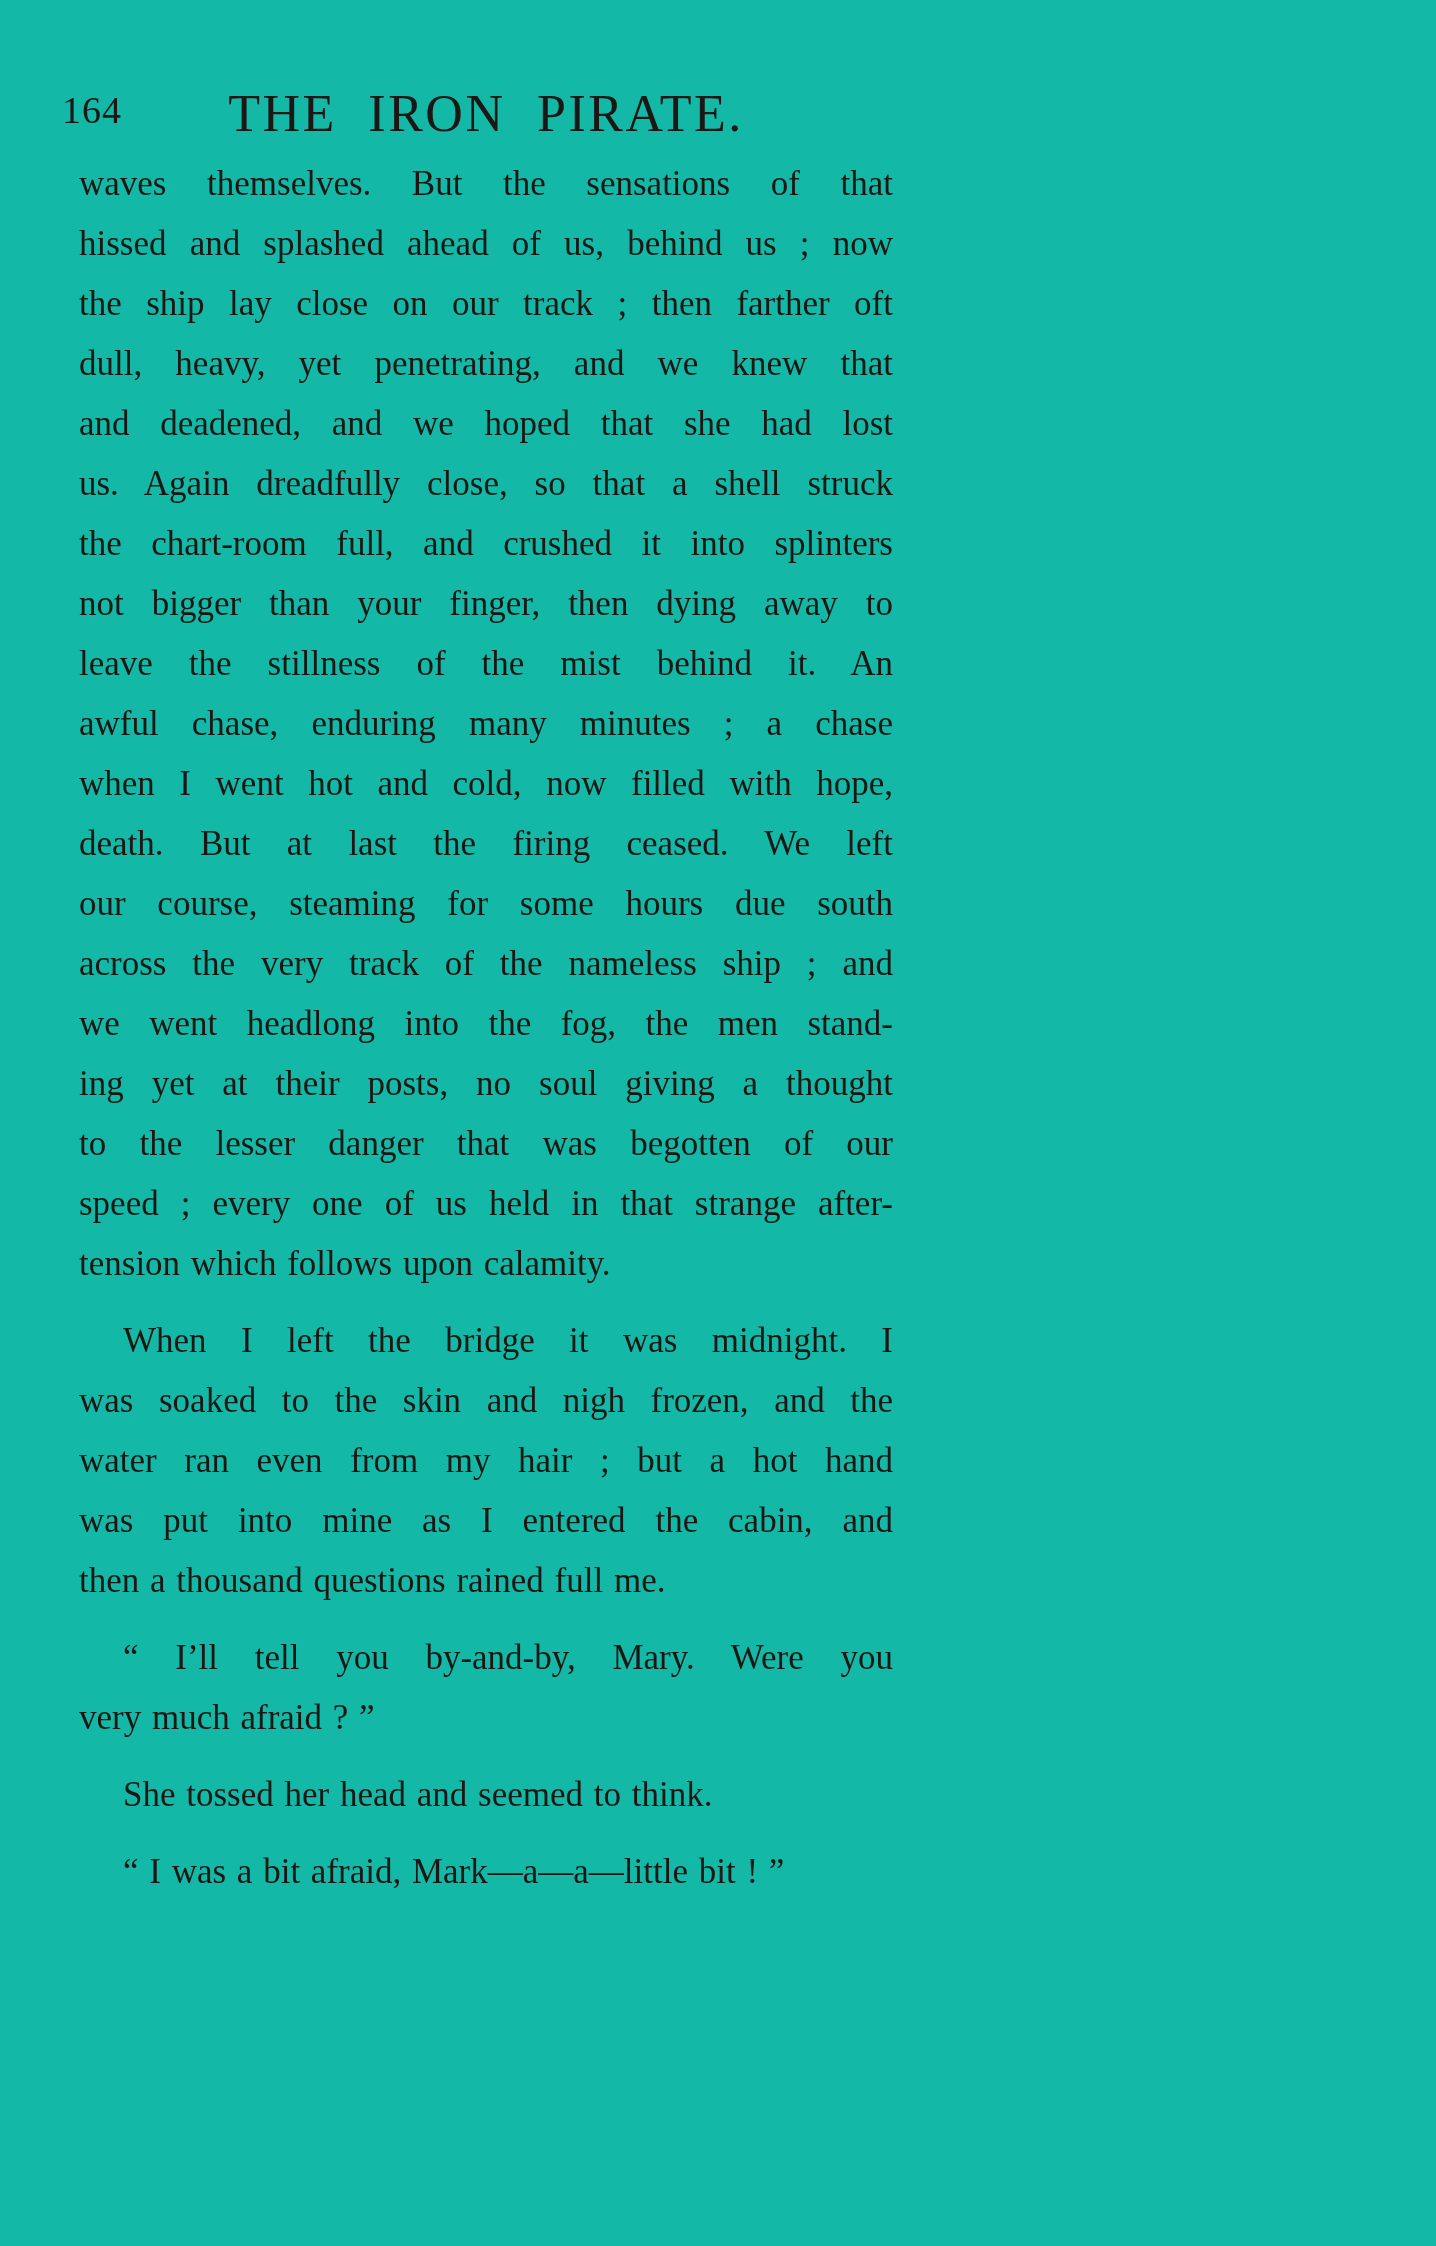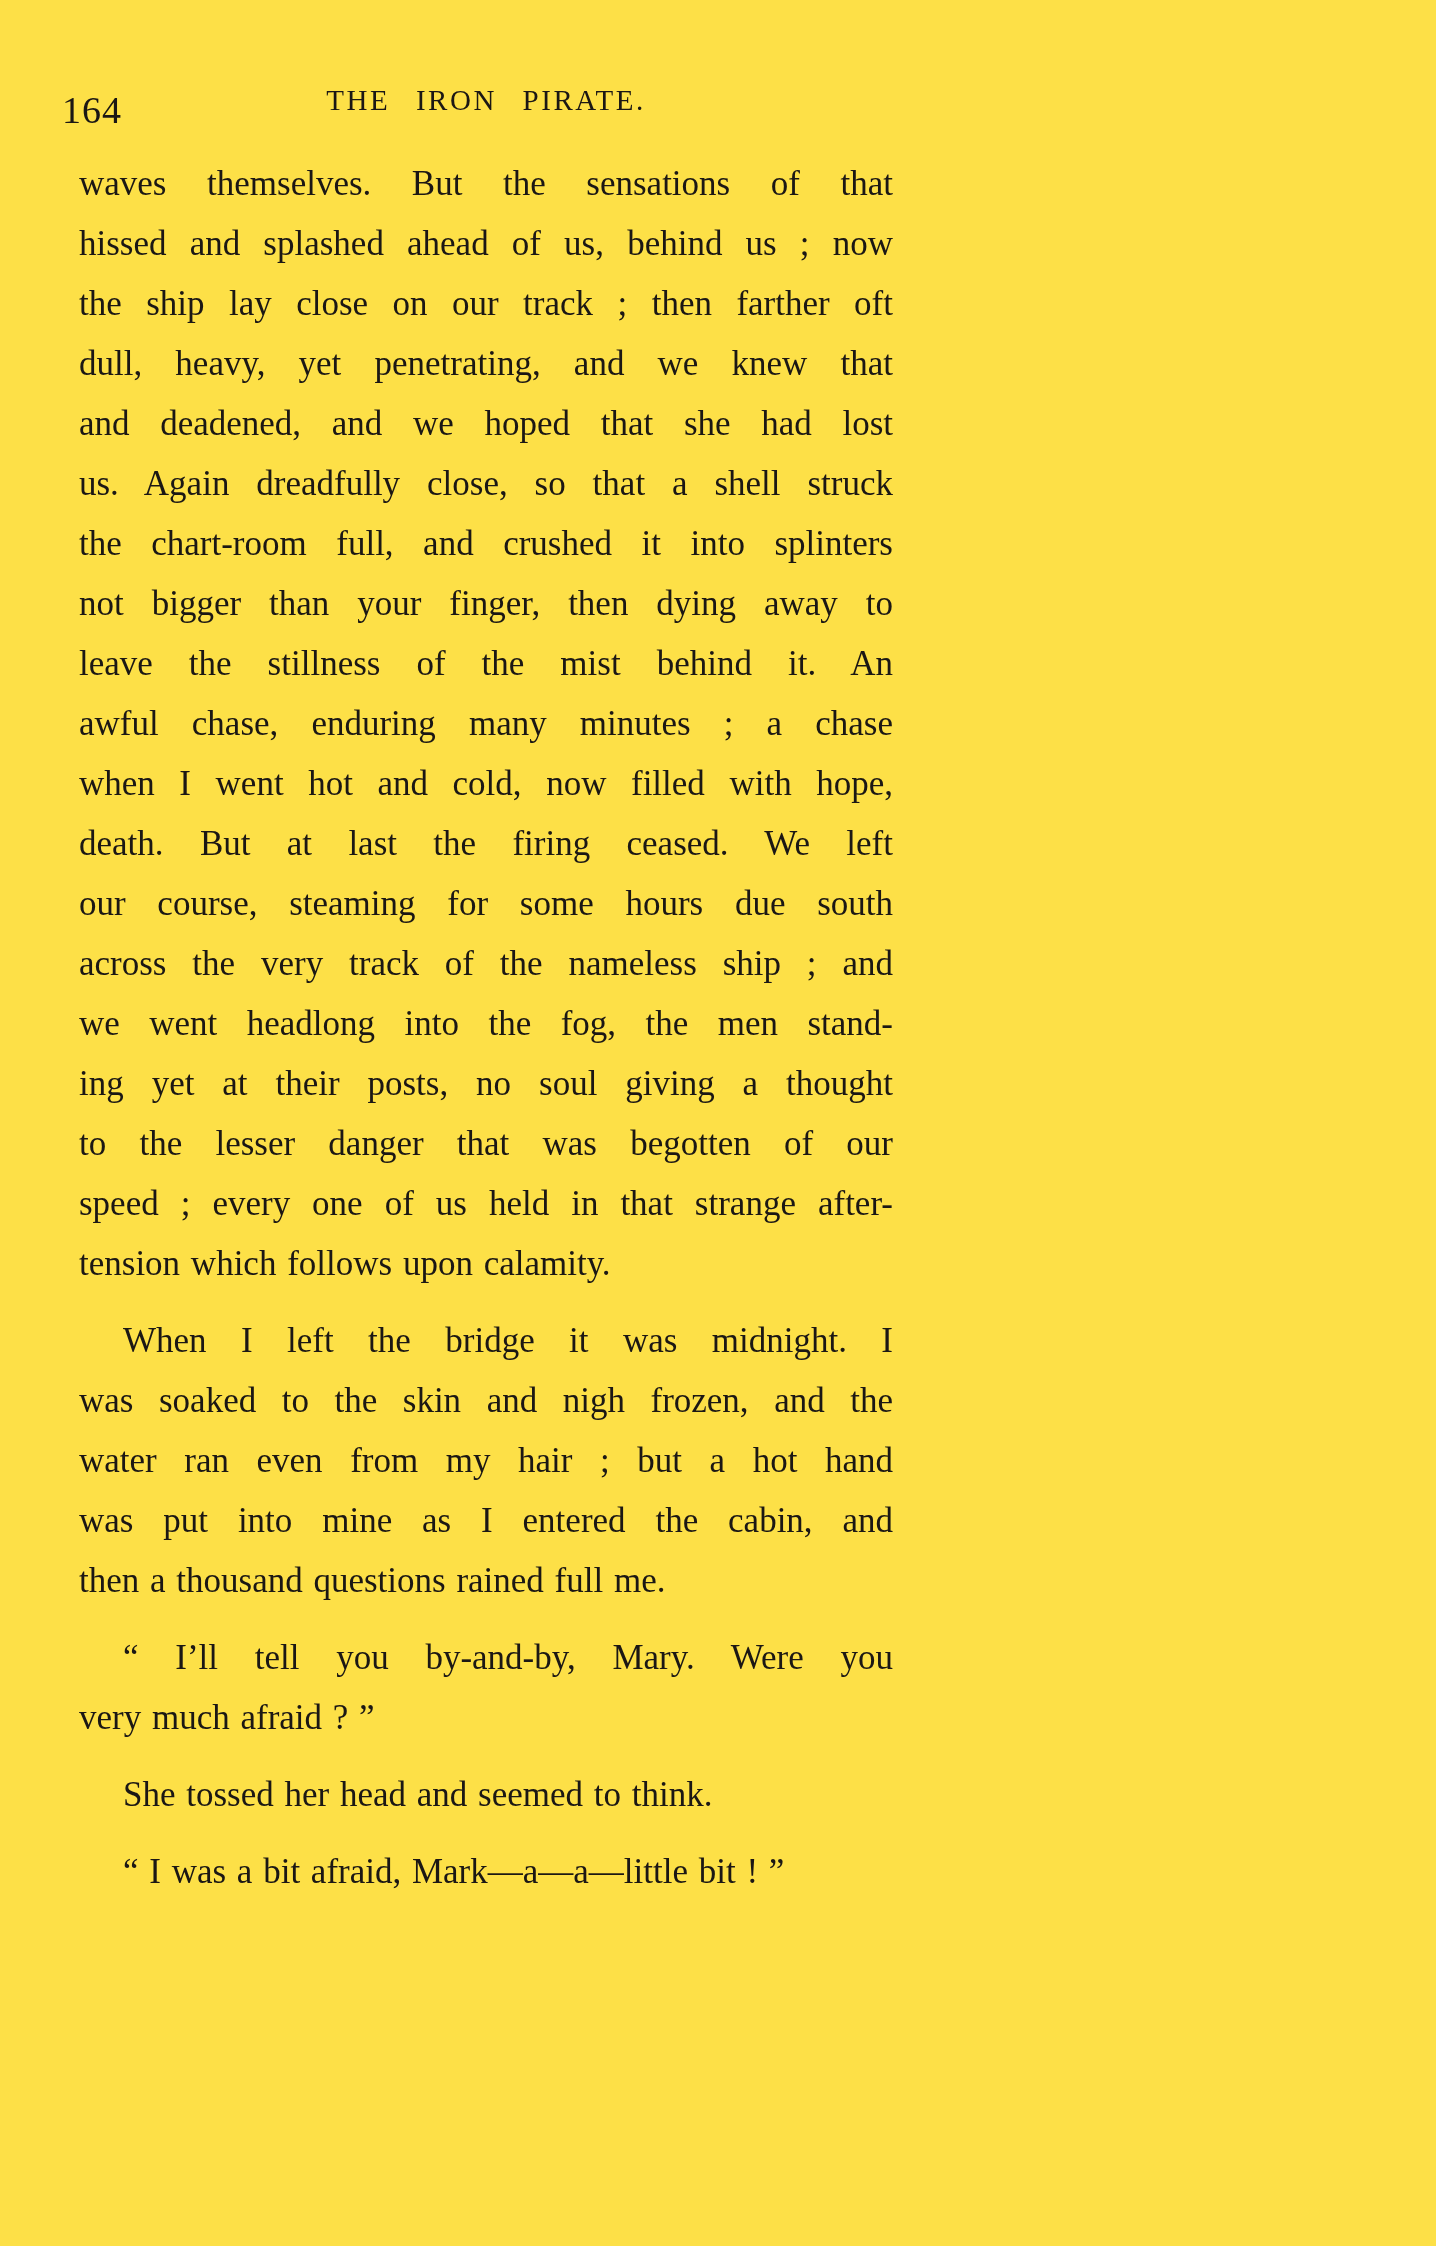--- a/index.html
+++ b/index.html
@@ -11,21 +11,21 @@
     height: 2246px;
     background: #fdfdfb;
     font-family: "Liberation Serif", "DejaVu Serif", serif;
     color: #1b1714;
     -webkit-font-smoothing: antialiased;
   }
   .page {
     position: relative;
     width: 1436px;
     height: 2246px;
-    background: #fde047;
+    background: #14b8a6;
     overflow: hidden;
   }
   .content {
     position: absolute;
     left: 62px;
     top: 84px;
     width: 848px;
   }
   .page-header {
     position: relative;
@@ -34,21 +34,21 @@
   .page-number {
     position: absolute;
     left: 0;
     top: 4px;
     font-size: 38px;
     letter-spacing: 1px;
   }
   .page-title {
     display: block;
     text-align: center;
-    font-size: 29px;
+    font-size: 52px;
     letter-spacing: 2.5px;
     word-spacing: 16px;
   }
   .page-body {
     margin-top: 18px;
     font-size: 35px;
     line-height: 60px;
   }
   .paragraph {
     margin: 17px;

